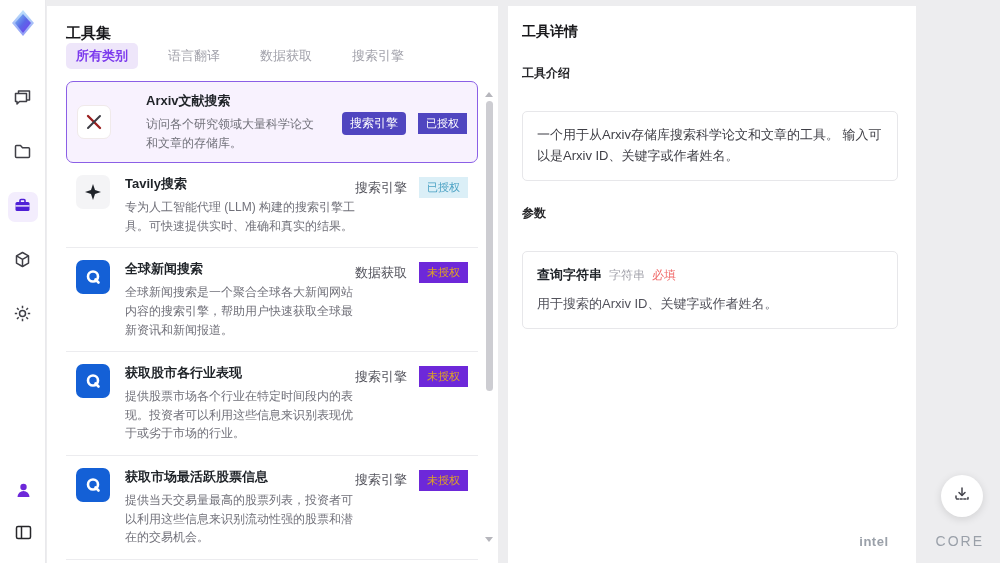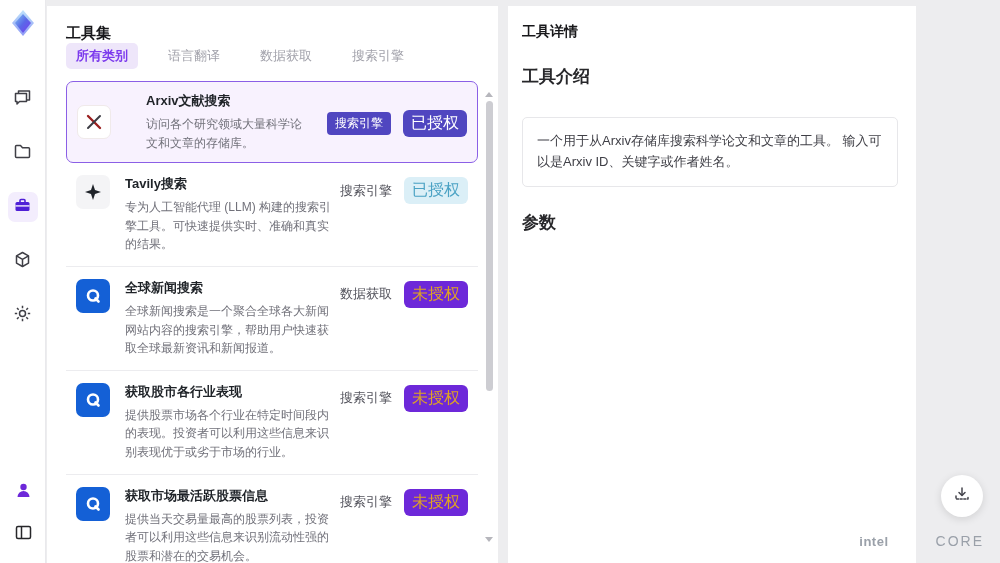--- a/index.html
+++ b/index.html
@@ -25,37 +25,37 @@
   .card { display:flex; align-items:flex-start; padding:12px 10px; border-bottom:1px solid #ececef; background:#fff; cursor:pointer; }
   .card.selected { border:1px solid #8b5fe6; background:#f8f2fe; border-radius:7px; align-items:center; padding:10px 10px;gap:20px; }
   .tool-icon { width:34px; height:34px; border-radius:7px; flex-shrink:0; display:flex; align-items:center; justify-content:center; background:#f4f4f6; }
   .tool-icon.white { background:#fff; border:1px solid #f0eaea; }
   .tool-icon.blue { background:#1460d6; }
   .tool-text { margin-left:15px; max-width:235px; }
   .tool-name { font-size:13px; font-weight:bold; color:#1f2328; }
   .tool-desc { font-size:12px; color:#71717a; line-height:1.55; margin-top:5px; }
   .tool-tags { margin-left:auto; display:flex; align-items:center; gap:12px; flex-shrink:0; padding-top:2px; }
   .cat-label { font-size:13px; color:#52525b; white-space:nowrap; }
-  .badge { font-size:16px; padding:3px 8px; border-radius:6px; white-space:nowrap; }
+  .badge { font-size:11px; padding:3px 8px; border-radius:0; white-space:nowrap; }
   .badge.purple { background:#5046c0; color:#fff; }
   .badge.blue { background:#dbeff7; color:#4ba2c4; }
   .badge.yellow { background:#6d28d9; color:#dfa422; }
   .card.selected .cat-label { font-size:12px; background:#5046c0; color:#fff; padding:3px 8px; border-radius:4px; }
 
   
   .scrollbar { position:absolute; right:5px; top:86px; width:8px; height:460px; }
   .sb-up, .sb-down { width:0; height:0; border-left:4px solid transparent; border-right:4px solid transparent; margin:0 auto; cursor:pointer; }
   .sb-up { border-bottom:5px solid #b6b6bc; }
   .sb-down { border-top:5px solid #b6b6bc; position:absolute; bottom:10px; left:0; right:0; margin:auto; }
   .sb-thumb { width:7px; background:#cdcdd2; border-radius:4px; height:290px; margin:4px auto 0; cursor:grab; }
 
   
   .detail-panel { position:absolute; left:508px; top:6px; width:408px; height:557px; background:#fff; padding:17px 18px 0 14px; }
   .detail-title { font-size:14px; font-weight:bold; color:#18181b; }
-  .section-title { font-size:17px; font-weight:bold; color:#27272a; margin-top:24px; }
+  .section-title { font-size:12px; font-weight:bold; color:#27272a; margin-top:24px; }
   .info-box { border:1px solid #e7e7ea; border-radius:5px; padding:13px 14px; margin-top:29px; font-size:13px; color:#3f3f46; line-height:1.6; }
   .param-head { display:flex; align-items:baseline; gap:7px; }
   .param-name { font-size:13px; font-weight:bold; color:#1f2328; }
   .param-type { font-size:12px; color:#a1a1aa; }
   .param-req { font-size:12px; color:#f16c6c; }
   .param-desc { font-size:13px; color:#52525b; margin-top:9px; }
 
   
   .fab { position:absolute; right:17px; bottom:46px; width:42px; height:42px; border-radius:50%; background:#fff; box-shadow:0 2px 8px rgba(0,0,0,.12); display:flex; align-items:center; justify-content:center; cursor:pointer; }
   .brand { position:absolute; right:16px; bottom:14px; color:#9aa0a9; font-size:13px; display:flex; align-items:baseline; gap:11px; user-select:none; }
@@ -254,20 +254,28 @@
 
   <section class="detail-panel">
     <h2 class="detail-title">工具详情</h2>
 
     <h3 class="section-title">工具介绍</h3>
     <div class="info-box">
       <span>一个用于从Arxiv存储库搜索科学论文和文章的工具。 输入可以是Arxiv ID、关键字或作者姓名。</span>
     </div>
 
     <h3 class="section-title">参数</h3>
+    <div class="info-box">
+      <div class="param-head">
+        <span class="param-name">查询字符串</span>
+        <span class="param-type">字符串</span>
+        <span class="param-req">必填</span>
+      </div>
+      <div class="param-desc">用于搜索的Arxiv ID、关键字或作者姓名。</div>
+    </div>
   </section>
 
   <div class="fab">
     <span>
       <svg width="18" height="18" viewBox="0 0 18 18" fill="none" stroke="#44444c" stroke-width="1.5" stroke-linecap="round" stroke-linejoin="round">
         <path d="M9 3 v7"></path>
         <path d="M6 7.5 L9 10.5 L12 7.5"></path>
         <path d="M3 11 v3 h12 v-3" stroke-dasharray="2 1.6"></path>
       </svg>
     </span>

